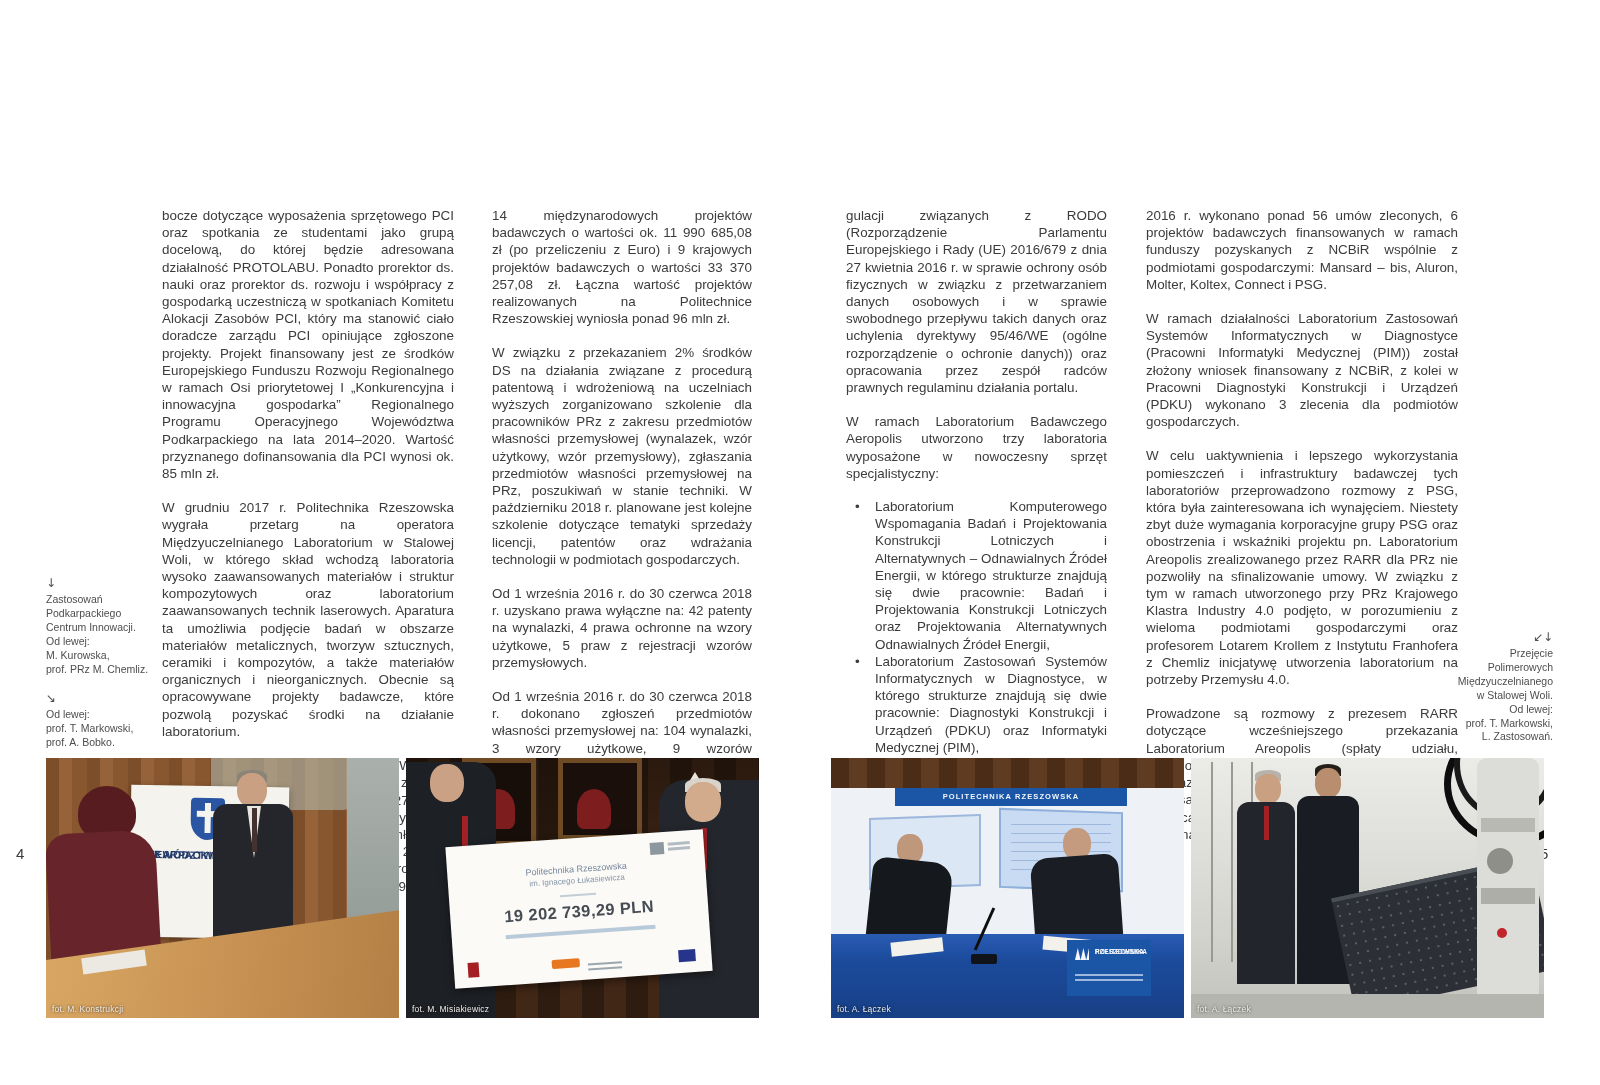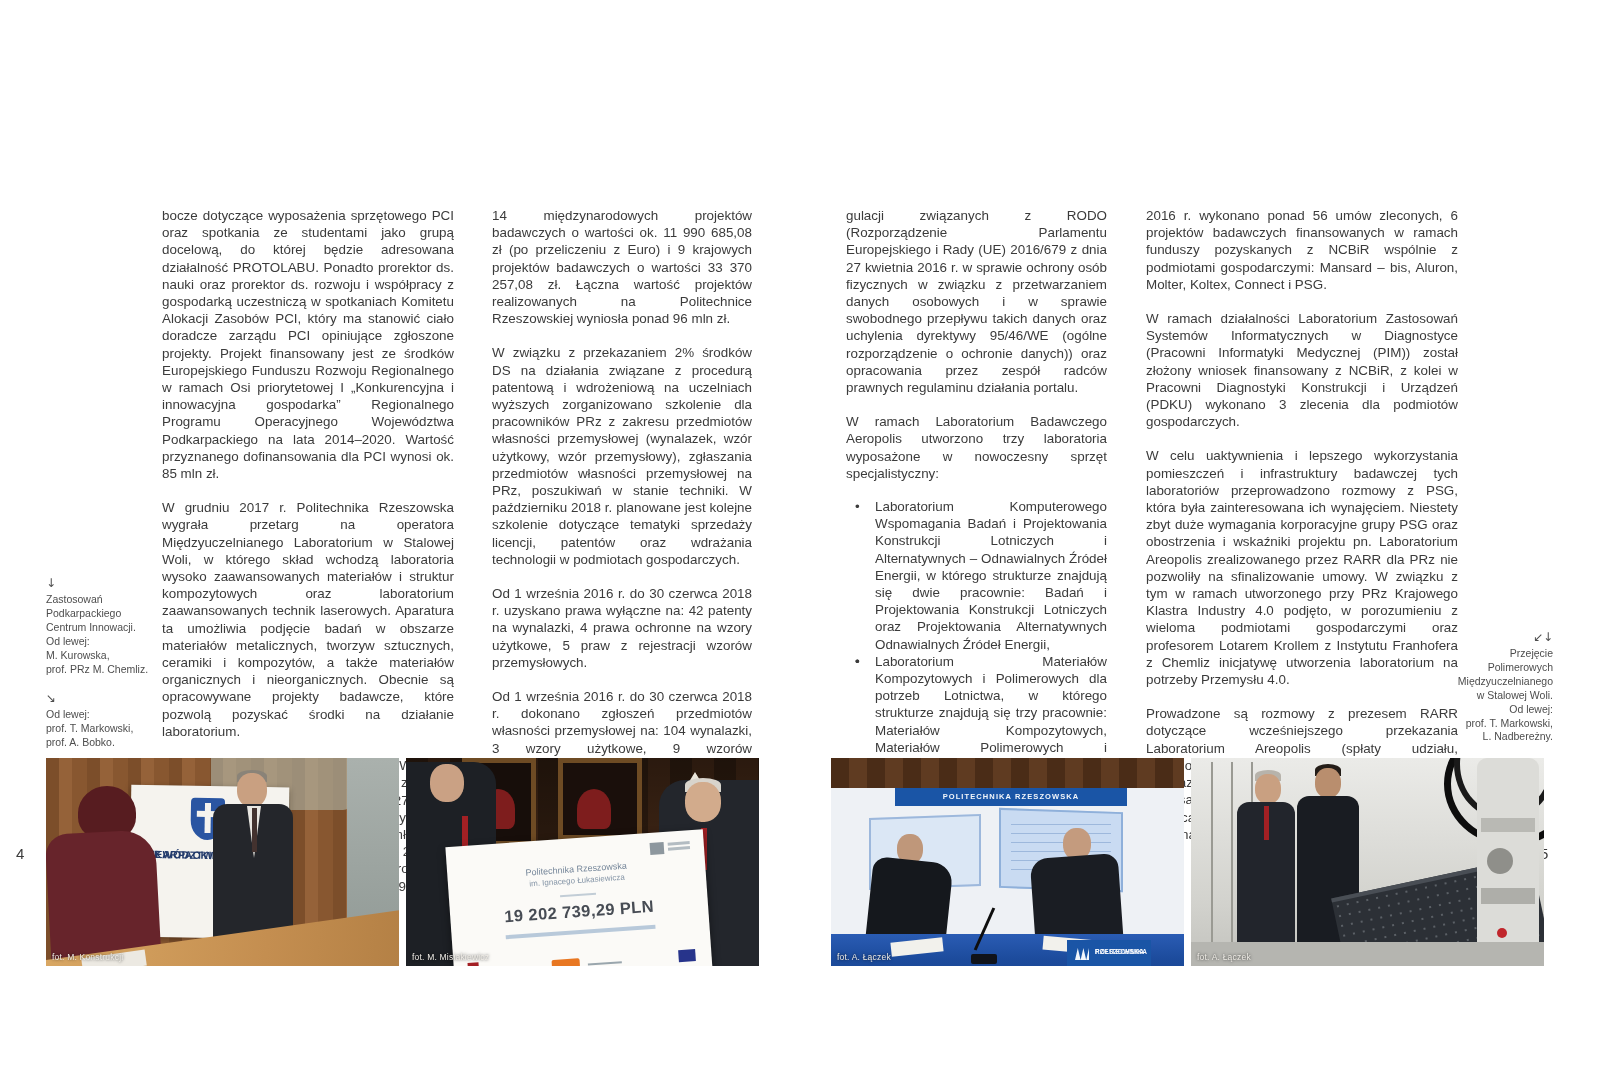--- a/index.html
+++ b/index.html
@@ -24,21 +24,21 @@
   .margin-notes.right{left:1412px;top:630px;width:141px;text-align:right;}
   .note{margin-bottom:15px;}
   .note .arrow{font-family:"DejaVu Sans",sans-serif;font-size:12px;line-height:14px;margin-bottom:3px;color:#4d4d4d;}
 
   
   .page-num{position:absolute;top:845px;font-size:15px;color:#3b3b3b;}
   .page-num.left{left:16px;}
   .page-num.right{left:1540px;}
 
   
-  .photo{position:absolute;top:758px;width:353px;height:208px;overflow:hidden;background:#8a8a86;}
+  .photo{position:absolute;top:758px;width:353px;height:260px;overflow:hidden;background:#8a8a86;}
   .photo *{position:absolute;}
   .photo-1{left:46px;}
   .photo-2{left:406px;}
   .photo-3{left:831px;}
   .photo-4{left:1191px;}
   .credit{left:6px;bottom:4px;font-size:8.5px;color:#efece6;letter-spacing:.2px;
           text-shadow:0 0 3px rgba(0,0,0,.75);z-index:20;}
 
   
   .p1-wall{inset:0;background:repeating-linear-gradient(90deg,#7c4e2a 0 13px,#956239 13px 26px,#885730 26px 41px);}
@@ -159,21 +159,21 @@
       <div class="block para">14 międzynarodowych projektów badawczych o wartości ok. 11 990 685,08 zł (po przeliczeniu z Euro) i 9 krajowych projektów badawczych o wartości 33 370 257,08 zł. Łączna wartość projektów realizowanych na Politechnice Rzeszowskiej wyniosła ponad 96 mln zł.</div>
       <div class="block para">W związku z przekazaniem 2% środków DS na działania związane z procedurą patentową i wdrożeniową na uczelniach wyższych zorganizowano szkolenie dla pracowników PRz z zakresu przedmiotów własności przemysłowej (wynalazek, wzór użytkowy, wzór przemysłowy), zgłaszania przedmiotów własności przemysłowej na PRz, poszukiwań w stanie techniki. W październiku 2018 r. planowane jest kolejne szkolenie dotyczące tematyki sprzedaży licencji, patentów oraz wdrażania technologii w podmiotach gospodarczych.</div>
       <div class="block para">Od 1 września 2016 r. do 30 czerwca 2018 r. uzyskano prawa wyłączne na: 42 patenty na wynalazki, 4 prawa ochronne na wzory użytkowe, 5 praw z rejestracji wzorów przemysłowych.</div>
       <div class="block para">Od 1 września 2016 r. do 30 czerwca 2018 r. dokonano zgłoszeń przedmiotów własności przemysłowej na: 104 wynalazki, 3 wzory użytkowe, 9 wzorów przemysłowych.</div>
       <div class="block para">Finalizowane są prace nad uruchomieniem strony „Inżynier od zaraz”. Opóźnienia wynikły z konieczności zaimplementowania re-</div>
     </div>
   <div class="column col-3">
       <div class="block para">gulacji związanych z RODO (Rozporządzenie Parlamentu Europejskiego i Rady (UE) 2016/679 z dnia 27 kwietnia 2016 r. w sprawie ochrony osób fizycznych w związku z przetwarzaniem danych osobowych i w sprawie swobodnego przepływu takich danych oraz uchylenia dyrektywy 95/46/WE (ogólne rozporządzenie o ochronie danych)) oraz opracowania przez zespół radców prawnych regulaminu działania portalu.</div>
       <div class="block para tight">W ramach Laboratorium Badawczego Aeropolis utworzono trzy laboratoria wyposażone w nowoczesny sprzęt specjalistyczny:</div>
       <div class="block bullet"><span class="marker">•</span><span>Laboratorium Komputerowego Wspomagania Badań i Projektowania Konstrukcji Lotniczych i Alternatywnych – Odnawialnych Źródeł Energii, w którego strukturze znajdują się dwie pracownie: Badań i Projektowania Konstrukcji Lotniczych oraz Projektowania Alternatywnych Odnawialnych Źródeł Energii,</span></div>
-      <div class="block bullet"><span class="marker">•</span></div>
+      <div class="block bullet"><span class="marker">•</span><span>Laboratorium Zastosowań Systemów Informatycznych w Diagnostyce, w którego strukturze znajdują się dwie pracownie: Diagnostyki Konstrukcji i Urządzeń (PDKU) oraz Informatyki Medycznej (PIM),</span></div>
       <div class="block bullet"><span class="marker">•</span><span>Laboratorium Materiałów Kompozytowych i Polimerowych dla potrzeb Lotnictwa, w którego strukturze znajdują się trzy pracownie: Materiałów Kompozytowych, Materiałów Polimerowych i Auksetyków. W ramach tego laboratorium od 1września</span></div>
     </div>
   <div class="column col-4">
       <div class="block para">2016 r. wykonano ponad 56 umów zleconych, 6 projektów badawczych finansowanych w ramach funduszy pozyskanych z NCBiR wspólnie z podmiotami gospodarczymi: Mansard – bis, Aluron, Molter, Koltex, Connect i PSG.</div>
       <div class="block para">W ramach działalności Laboratorium Zastosowań Systemów Informatycznych w Diagnostyce (Pracowni Informatyki Medycznej (PIM)) został złożony wniosek finansowany z NCBiR, z kolei w Pracowni Diagnostyki Konstrukcji i Urządzeń (PDKU) wykonano 3 zlecenia dla podmiotów gospodarczych.</div>
       <div class="block para">W celu uaktywnienia i lepszego wykorzystania pomieszczeń i infrastruktury badawczej tych laboratoriów przeprowadzono rozmowy z PSG, która była zainteresowana ich wynajęciem. Niestety zbyt duże wymagania korporacyjne grupy PSG oraz obostrzenia i wskaźniki projektu pn. Laboratorium Areopolis zrealizowanego przez RARR dla PRz nie pozwoliły na sfinalizowanie umowy. W związku z tym w ramach utworzonego przy PRz Krajowego Klastra Industry 4.0 podjęto, w porozumieniu z wieloma podmiotami gospodarczymi oraz profesorem Lotarem Krollem z Instytutu Franhofera z Chemliz inicjatywę utworzenia laboratorium na potrzeby Przemysłu 4.0.</div>
       <div class="block para">Prowadzone są rozmowy z prezesem RARR dotyczące wcześniejszego przekazania Laboratorium Areopolis (spłaty udziału, zrealizowania wskaźników projektu oraz przekazania własnościowego). Ze względu na podpisanie aneksu nr RARR/CZP/1316/2014 z 10 czerwca 2014 r. z Rzeszowską Agencją Rozwoju Regionalnego</div>
     </div>
 
   <div class="margin-notes left">
@@ -195,21 +195,21 @@
     </div>
   <div class="margin-notes right">
       <div class="note">
         <div class="arrow">↙↓</div>
         <div>Przejęcie</div>
         <div>Polimerowych</div>
         <div>Międzyuczelnianego</div>
         <div>w Stalowej Woli.</div>
         <div>Od lewej:</div>
         <div>prof. T. Markowski,</div>
-        <div>L. Nadbereżny.</div>
+        <div>L. Zastosowań.</div>
       </div>
     </div>
 
   <div class="photo photo-1">
     <div class="p1-wall"></div>
     <div class="p1-toplight"></div>
     <div class="p1-rightpanel"></div>
     <div class="p1-banner">
       <div class="p1-shield">
         <div class="p1-shield-cross-v"></div>

